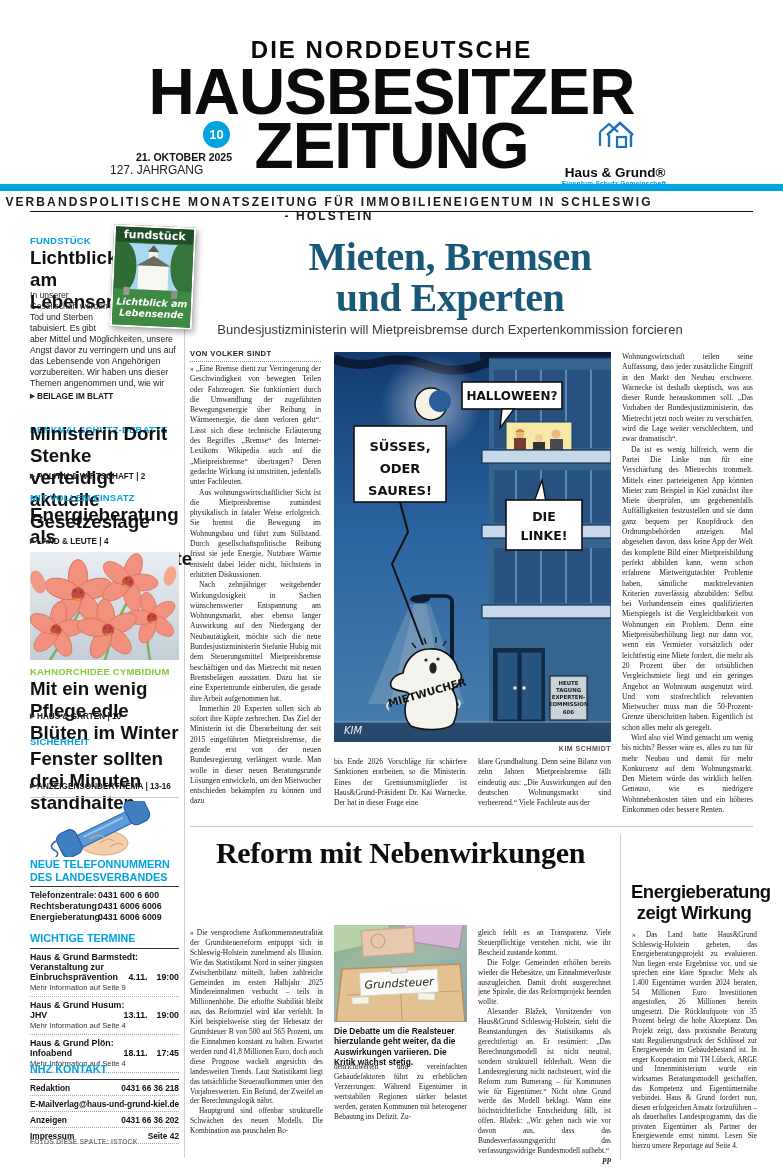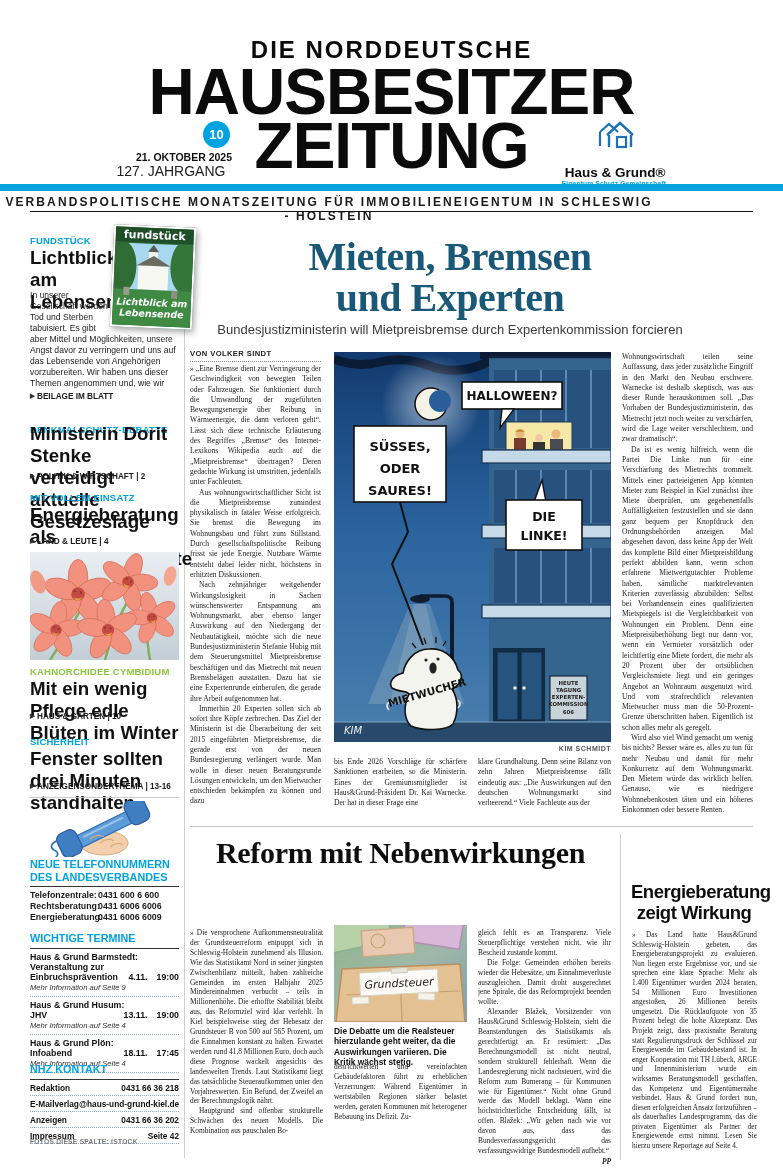--- a/index.html
+++ b/index.html
@@ -7,21 +7,21 @@
   body{font-family:"Liberation Sans",sans-serif}
   #page{position:relative;width:783px;height:1169px;background:#fff;overflow:hidden;margin:0 auto;color:#111}
   .abs{position:absolute}
   .ctr{text-align:center}
   
   .mh-over{top:36px;left:0;width:783px;font-size:24px;font-weight:bold;letter-spacing:2px;color:#0b0b0b}
   .mh-big{left:0;width:783px;font-weight:bold;font-size:64px;line-height:1;letter-spacing:-1px;color:#0b0b0b}
   .mh-l1{top:60px}.mh-l2{top:114px}
   .issue-circle{left:203px;top:121px;width:27px;height:27px;border-radius:50%;background:#00A3E0;color:#fff;font-weight:bold;font-size:13px;line-height:27px;text-align:center}
   .mh-date{left:110px;top:151px;width:122px;text-align:right;font-size:10.5px;font-weight:bold}
-  .mh-vol{left:110px;top:163px;width:122px;text-align:center;font-size:14px;color:#222}
+  .mh-vol{left:110px;top:163px;width:122px;text-align:left;font-size:12px;color:#222}
   .logo{left:560px;top:115px;width:110px;text-align:center}
   .logo-name{font-size:13.5px;font-weight:bold;color:#0b0b0b;margin-top:10px}
   .logo-tag{font-size:6.6px;font-weight:bold;color:#00A3E0;letter-spacing:.2px}
   .cyan-bar{top:184px;left:0;width:783px;height:7px;background:#00A3E0}
   .mh-tagline{top:195px;left:0;width:658px;font-size:12px;font-weight:bold;letter-spacing:2.1px;color:#1a1a1a}
   .mh-rule{top:211px;left:30px;width:723px;border-top:1.6px solid #111}
   
   .side{left:30px;width:149px}
   .kicker{font-size:9.5px;font-weight:bold;color:#00A3E0;letter-spacing:.2px}
   .kicker.green{color:#8CC63E}
@@ -30,21 +30,21 @@
   .tlink .arr{font-size:6.5px;position:relative;top:-1px;margin-right:2px;color:#333}
   .sideh{font-size:10.8px;line-height:12.5px;font-weight:bold;color:#00A3E0;border-bottom:1px solid #333;padding-bottom:3px}
   .prow{display:flex;font-size:8.8px;font-weight:bold;line-height:11px;color:#1a1a1a}
   .prow .pl{width:68px}
   .event{border-bottom:1px dotted #9ab;padding:3px 0 4px}
   .event .org{font-size:8.8px;font-weight:bold}
   .evline{display:flex;justify-content:space-between;align-items:flex-end}
   .evname{font-size:8.8px;font-weight:bold;width:90px;line-height:10px}
   .evwhen{font-size:8.8px;font-weight:bold;white-space:nowrap}
   .evwhen .t{margin-left:9px}
-  .evnote{font-size:7.6px;font-style:italic;color:#333;margin-top:1px}
+  .evnote{font-size:7.6px;color:#333;margin-top:1px}
   .krow{display:flex;justify-content:space-between;font-size:8.3px;font-weight:bold;border-bottom:1px dotted #9ab;padding:2.5px 0;white-space:nowrap}
   .side-credit{font-size:6.6px;font-weight:bold;color:#777;letter-spacing:.3px}
   .side-div{border-top:1px solid #c9c9c9}
   .vdiv{width:1px;background:#cfcfcf}
   .hdiv{height:1px;background:#c4c4c4}
   
   .cover{left:112px;top:226px;width:82px;height:102px;transform:rotate(2.5deg);box-shadow:2px 3px 6px rgba(0,0,0,.35);z-index:3;background:#2e6b3a;border:2px solid #fff}
   .main-head{left:190px;top:236px;width:520px;font-family:"Liberation Serif",serif;font-weight:bold;font-size:40px;line-height:41px;color:#1A5878;letter-spacing:-.5px}
   .main-sub{left:190px;top:322px;width:520px;font-size:13px;color:#3a3a3a}
   .byline{left:190px;top:349px;width:131px;font-size:7.6px;font-weight:bold;letter-spacing:.4px;color:#222;border-bottom:1px dotted #888;padding-bottom:3px}

